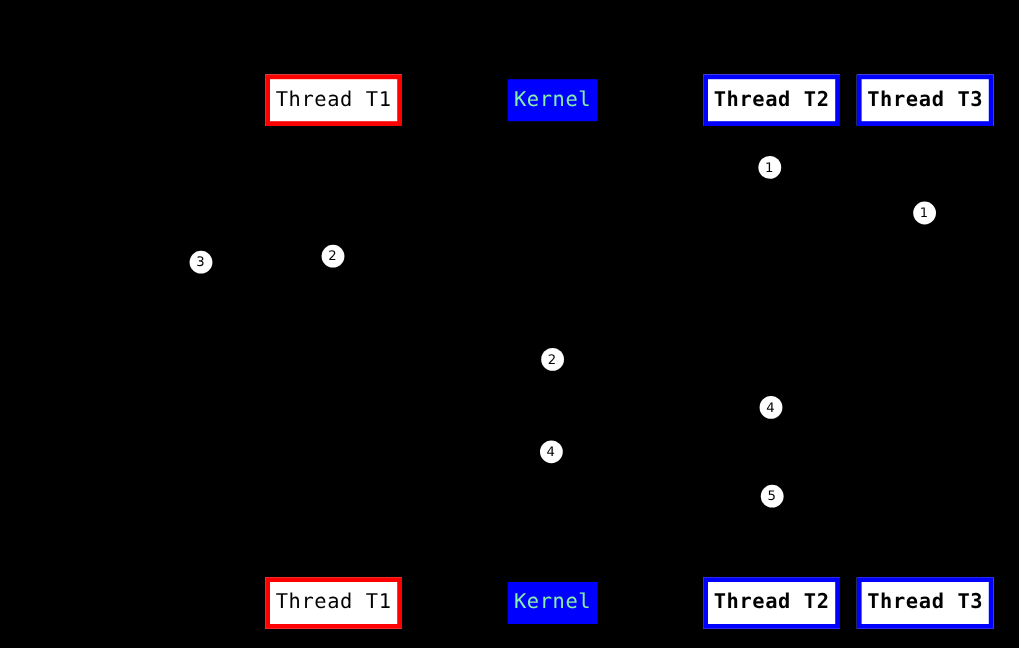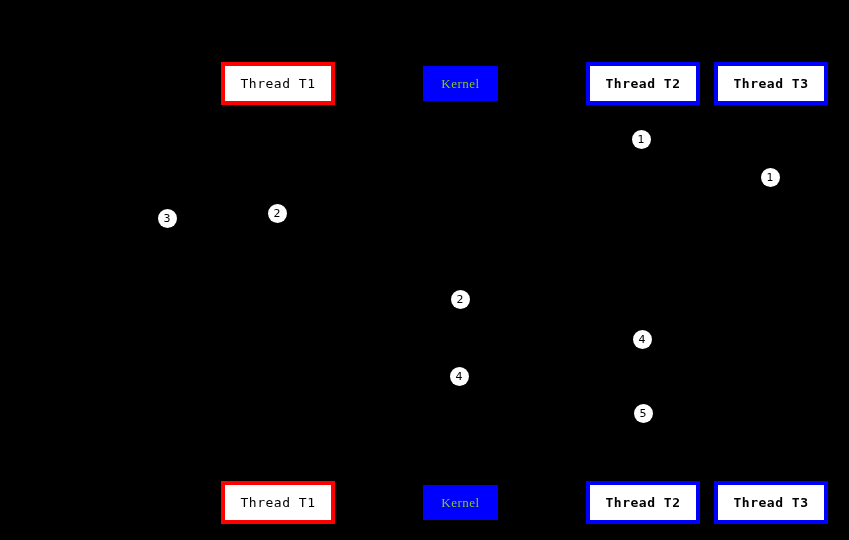--- a/index.html
+++ b/index.html
@@ -20,37 +20,36 @@
   
   .lifeline-box {
     position: absolute;
     box-sizing: border-box;
     display: flex;
     align-items: center;
     justify-content: center;
     background: #ffffff;
     color: #000000;
     font-family: "DejaVu Sans Mono", "Liberation Mono", monospace;
-    font-size: 13px;
+    font-size: 17px;
     letter-spacing: 0.5px;
     white-space: nowrap;
     line-height: 1;
   }
   .lifeline-box.red {
     border: 4px solid #ff0000;
   }
   .lifeline-box.blue {
     border: 4px solid #0000ff;
     font-weight: bold;
   }
   .lifeline-box.solid-blue {
     background: #0000ff;
-    color: #84cc16;
+    color: #86efac;
     border: 0;
-    font-family: Liberation Serif, serif;
   }
 
   
   .lifeline-strand {
     position: absolute;
     width: 2px;
     background: #000000;
   }
 
   

